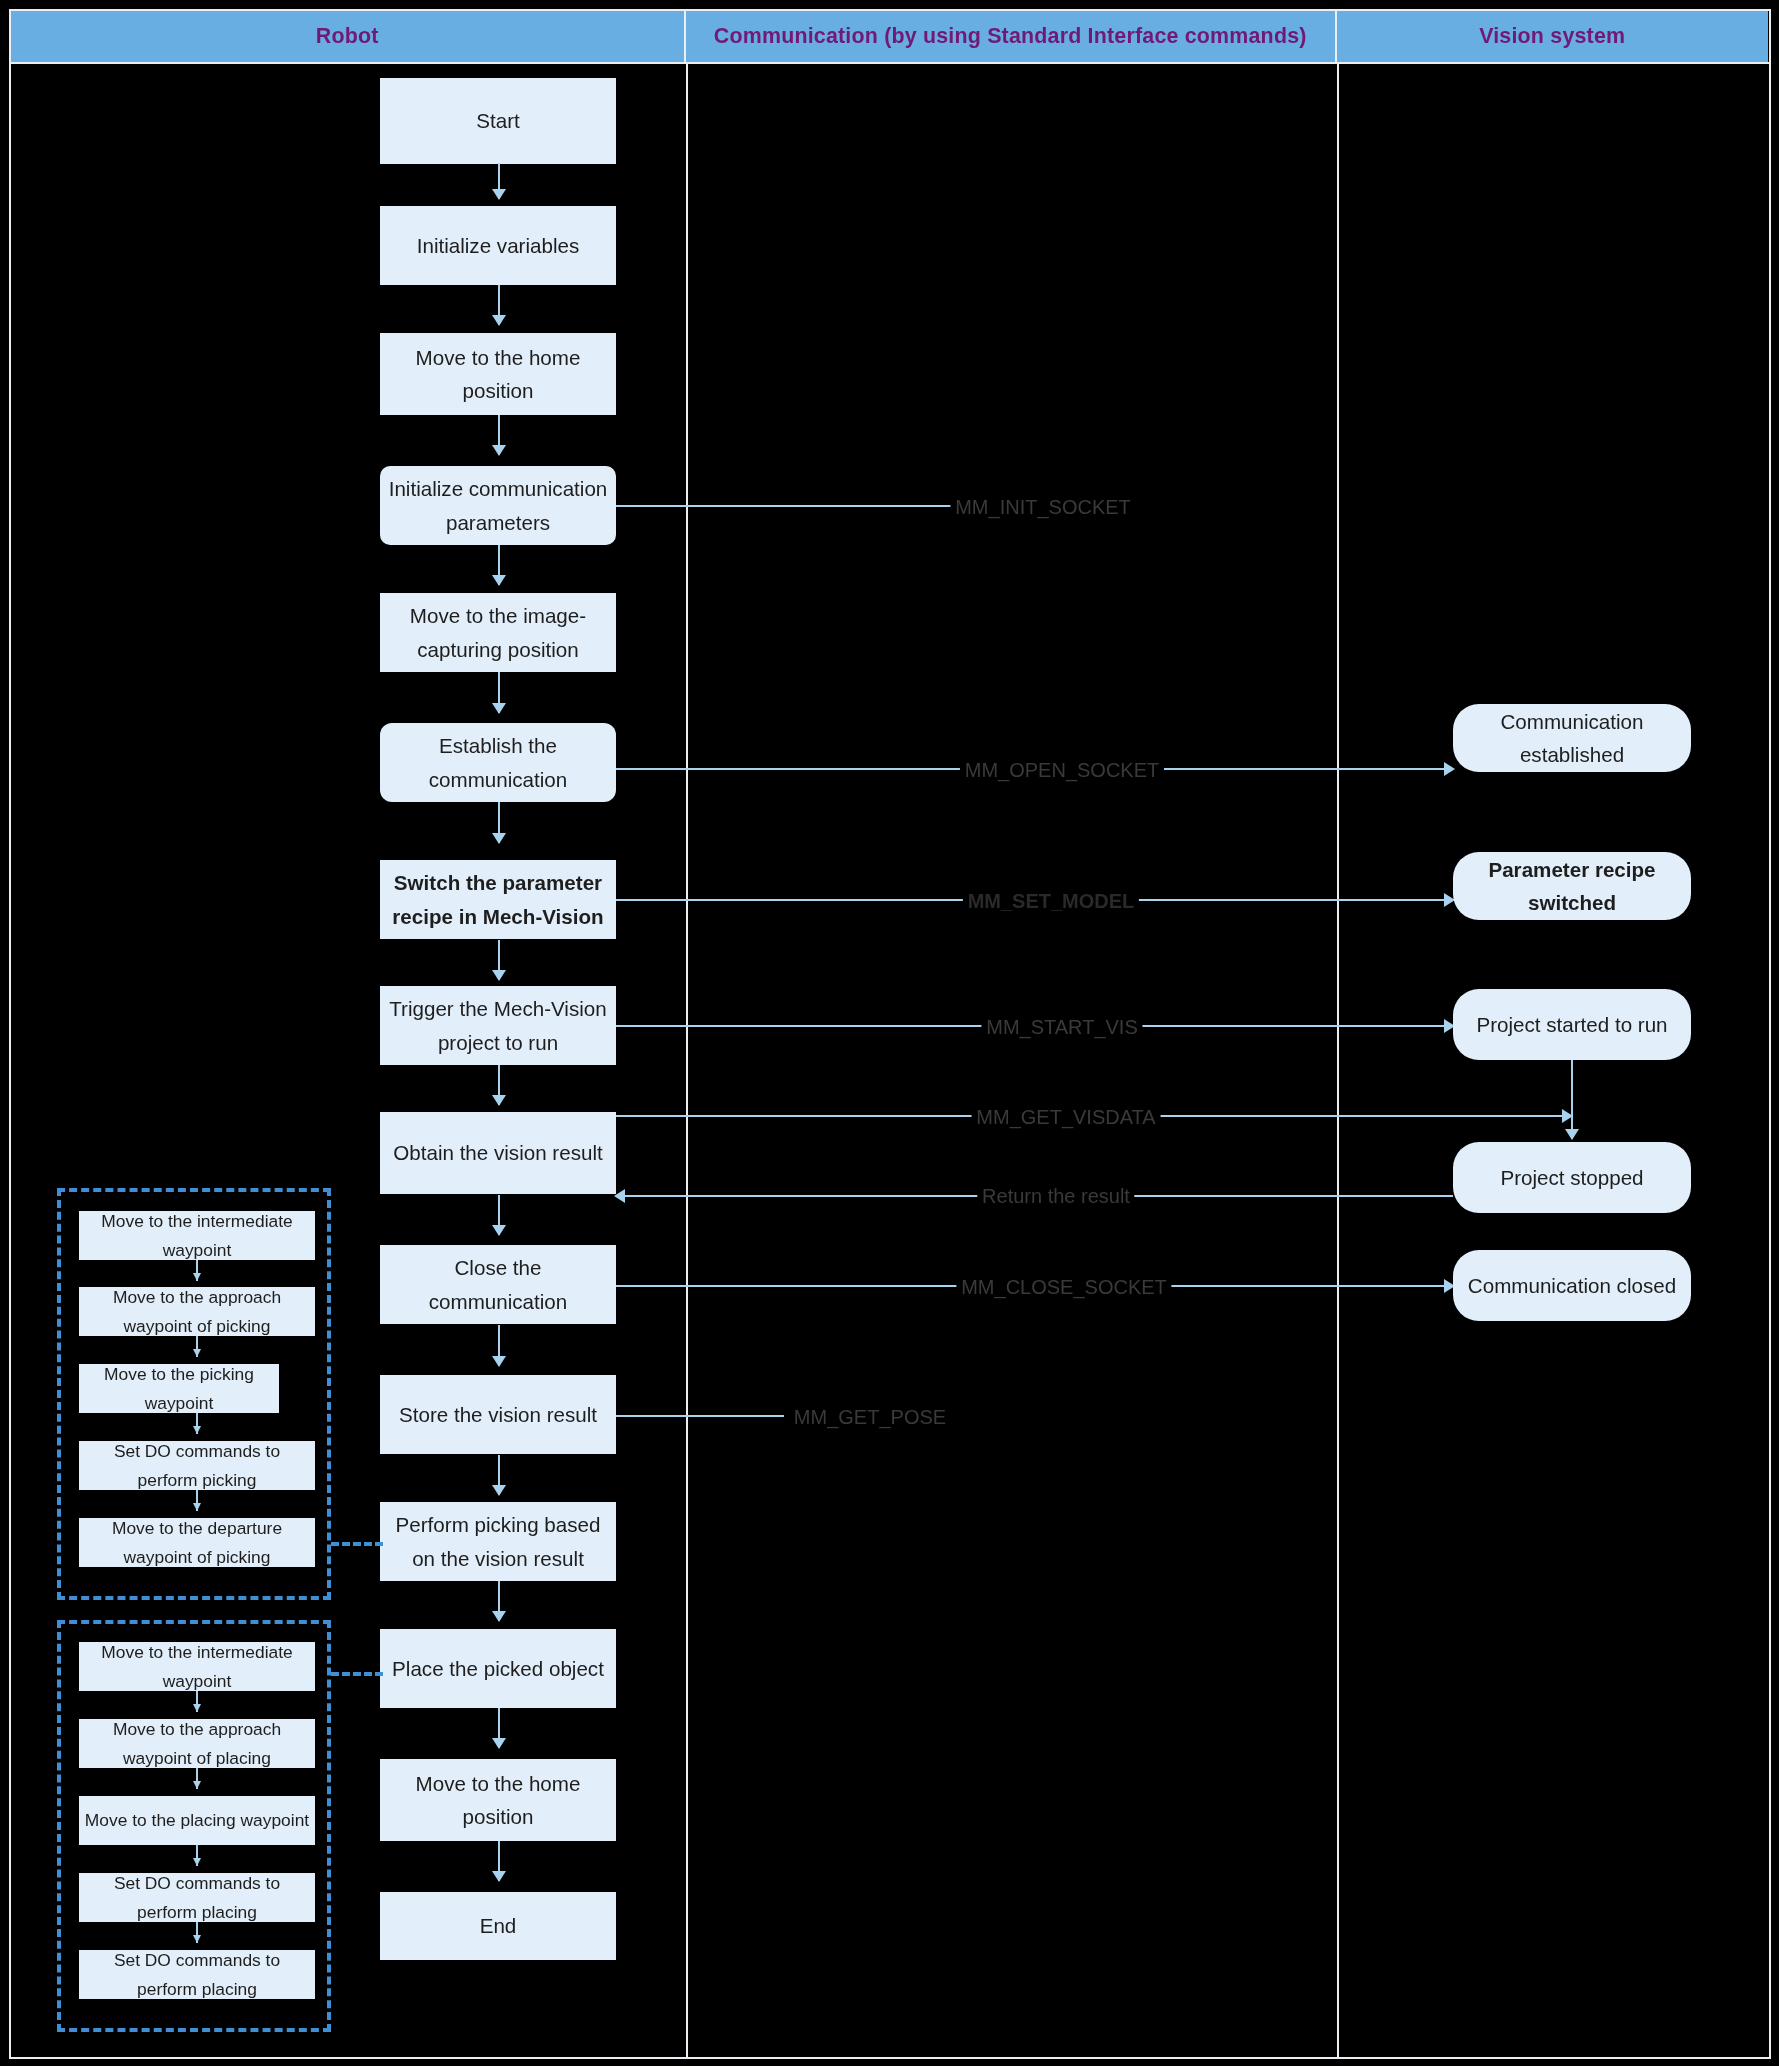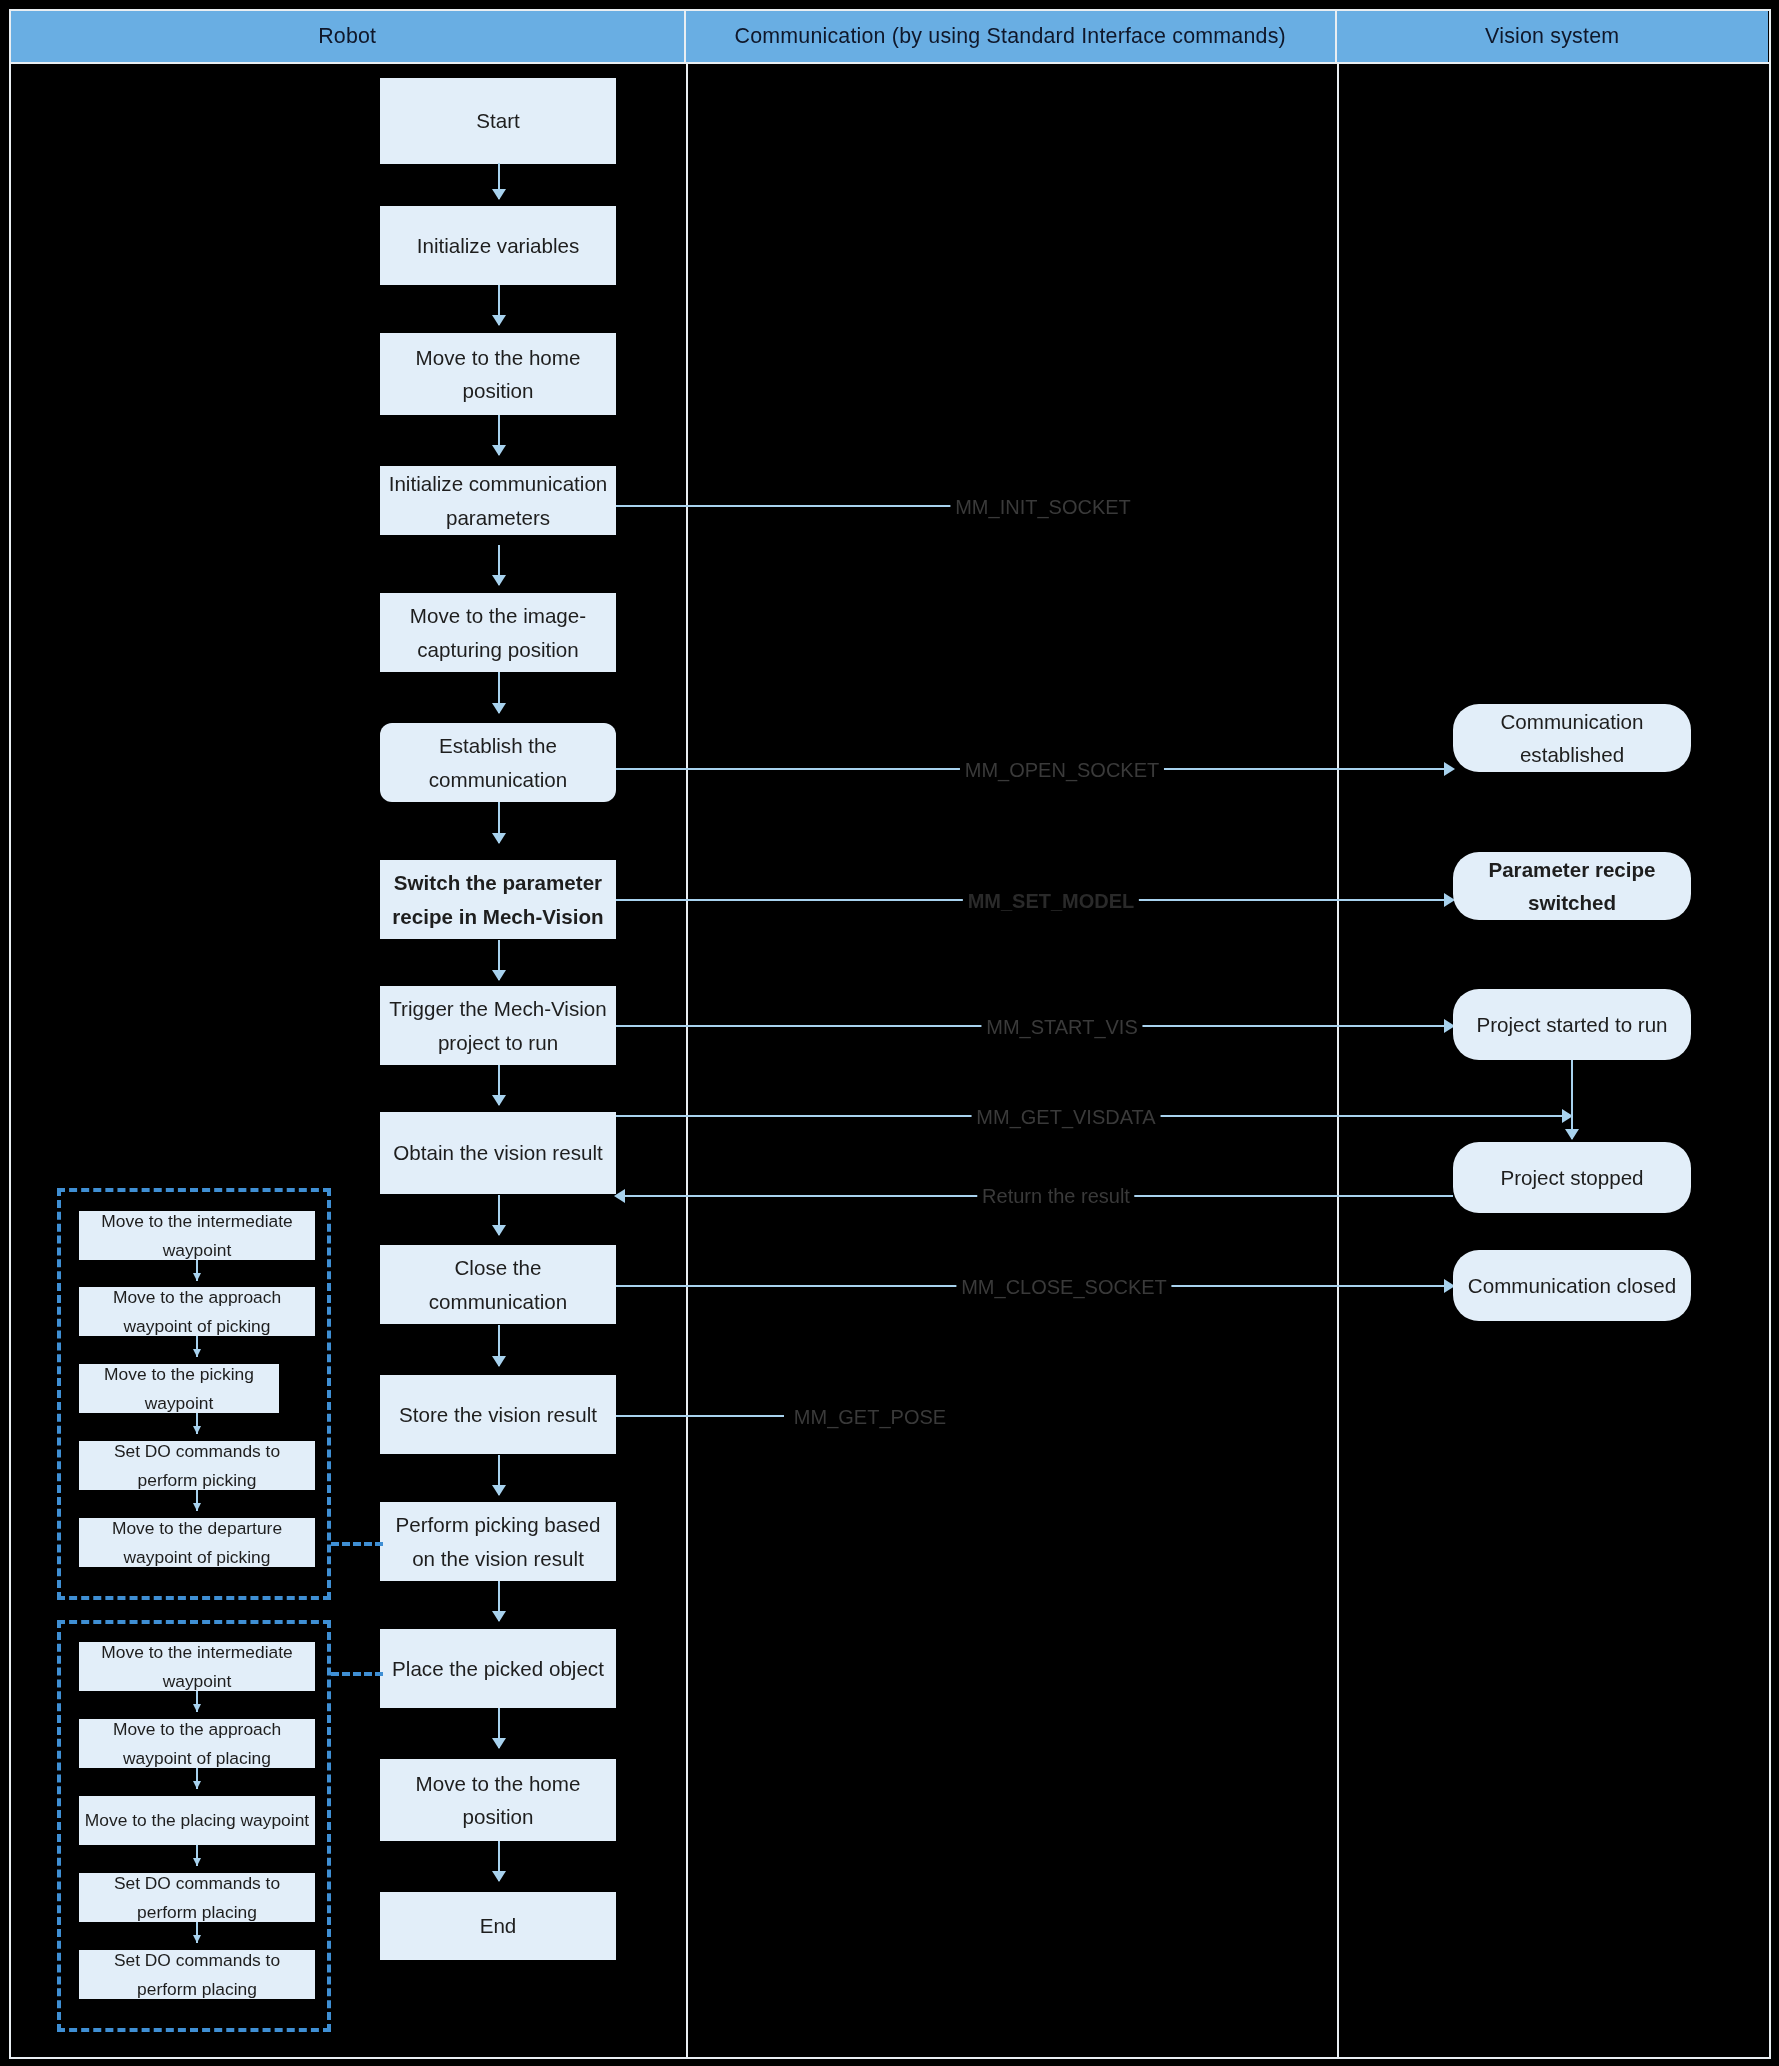--- a/index.html
+++ b/index.html
@@ -14,21 +14,21 @@
     position:absolute;left:8.7px;top:8.7px;width:1762px;height:2050px;
     border:2.4px solid #e9eef2;box-sizing:border-box;background:#000;
   }
   .lane-header{
     position:absolute;top:0;height:51px;background:#69aee3;
     display:flex;align-items:center;justify-content:center;
     box-sizing:border-box;border-right:2.4px solid #e9eef2;
   }
   .lane-header:last-of-type{border-right:none;}
   .lane-header .ttl{
-    font-size:21.4px;font-weight:normal;color:#0f172a;letter-spacing:0.2px;
+    font-size:21.4px;font-weight:bold;color:#701a75;letter-spacing:0.2px;
   }
   .lane-divider{
     position:absolute;top:51px;width:2.4px;bottom:0;background:#e9eef2;
   }
   .lane-header-rule{
     position:absolute;left:0;right:0;top:51px;height:2.4px;background:#e9eef2;
   }
 
   
   .box{
@@ -111,21 +111,21 @@
   <div class="box main" style="left:380px;top:206px;width:236px;height:79px;">
     <span class="txt">Initialize variables</span>
   </div>
   <div class="varrow" style="left:498px;top:285px;height:40px;"></div>
 
   <div class="box main" style="left:380px;top:333px;width:236px;height:82px;">
     <span class="txt">Move to the home position</span>
   </div>
   <div class="varrow" style="left:498px;top:415px;height:40px;"></div>
 
-  <div class="box main overflow" style="left:380px;top:466px;width:236px;height:69px;overflow:visible;">
+  <div class="box main overflow" style="left:380px;top:466px;width:236px;height:79px;overflow:visible;border-radius:10px;">
     <span class="txt">Initialize communication parameters</span>
   </div>
   <div class="varrow" style="left:498px;top:545px;height:40px;"></div>
 
   <div class="box main" style="left:380px;top:593px;width:236px;height:79px;">
     <span class="txt">Move to the image-capturing position</span>
   </div>
   <div class="varrow" style="left:498px;top:672px;height:41px;"></div>
 
   <div class="box main" style="left:380px;top:723px;width:236px;height:79px;border-radius:12px;">

